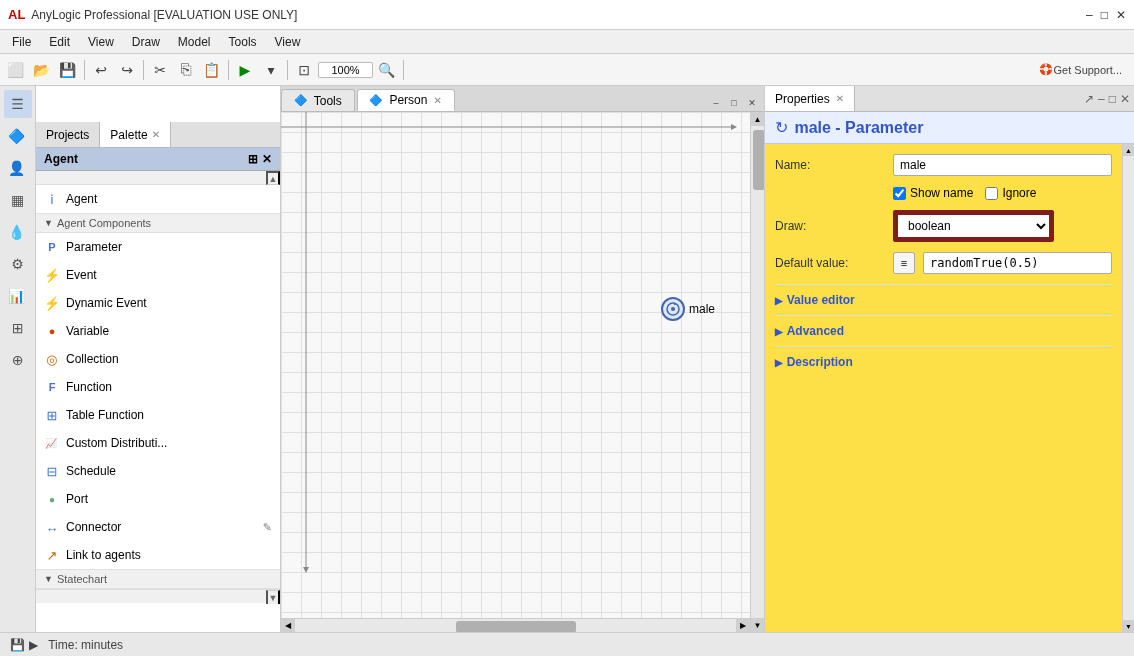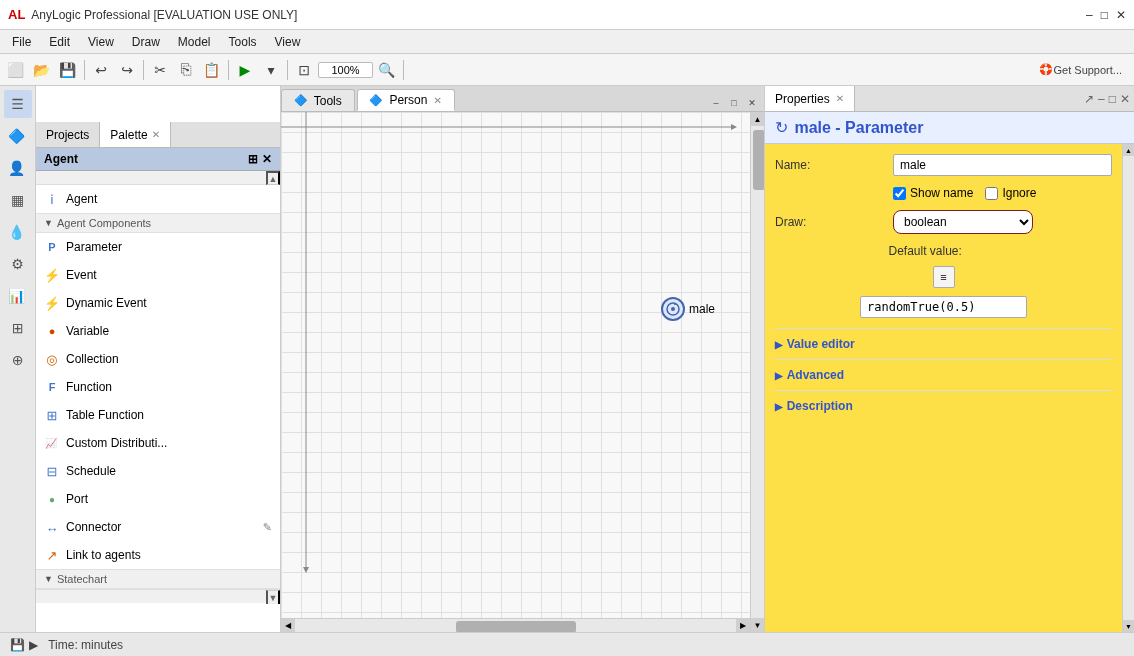--- a/index.html
+++ b/index.html
@@ -350,26 +350,26 @@
     }
     .toggle-switch::after {
       content: '';
       position: absolute;
       width: 14px; height: 14px;
       background: #fff;
       border-radius: 50%;
       top: 1px; right: 1px;
     }
     .props-select {
-      border: 1px solid #7f1d1d;
+      border: 5px solid #7f1d1d;
       padding: 3px 6px;
       font-size: 12px;
-      border-radius: 8px;
+      border-radius: 2px;
       background: #fff;
-      width: 140px;
+      width: 161px;
     }
     .props-eq-btn {
       width: 22px; height: 22px;
       border: 1px solid #aaa;
       background: #f5f5f5;
       display: flex; align-items: center; justify-content: center;
       font-size: 11px; cursor: pointer; border-radius: 2px;
     }
     .props-code-input {
       flex: 1;
@@ -717,21 +717,21 @@
         <div class="props-row" style="margin-top:8px;">
           <span class="props-label">Draw:</span>
           <select class="props-select">
             <option>boolean</option>
             <option>int</option>
             <option>double</option>
             <option>String</option>
           </select>
         </div>
 
-        <div class="props-row" style="margin-top:8px;flex-direction:column;">
+        <div class="props-row" style="margin-top:8px;">
           <span class="props-label">Default value:</span>
           <div class="props-eq-btn">≡</div>
           <input class="props-code-input" value="randomTrue(0.5)" style="">
         </div>
 
 
         <div class="props-section">
           <div class="props-section-header">
             <span class="props-section-arrow">▶</span>
             <span>Value editor</span>

